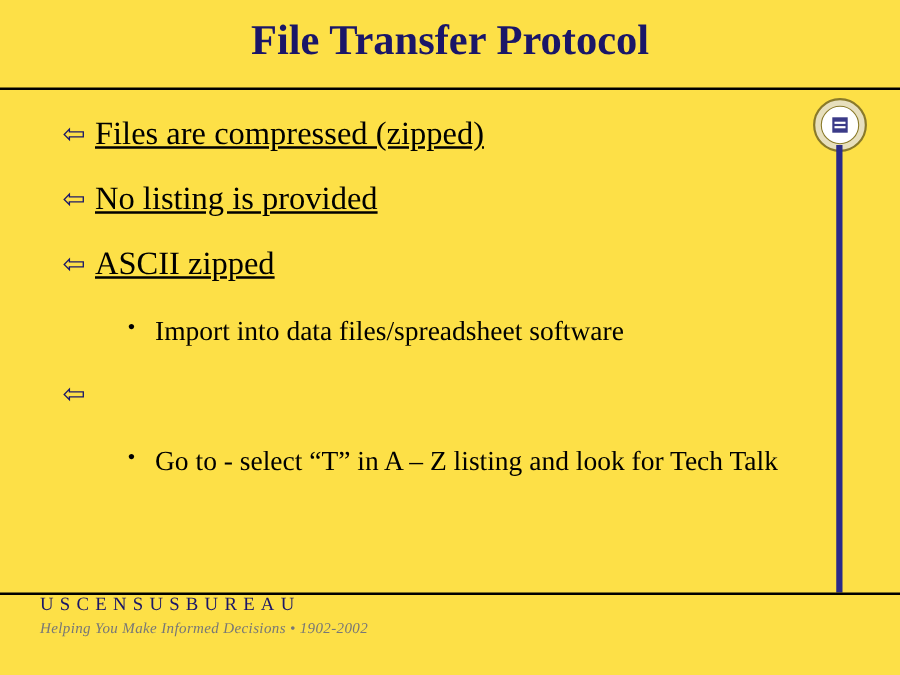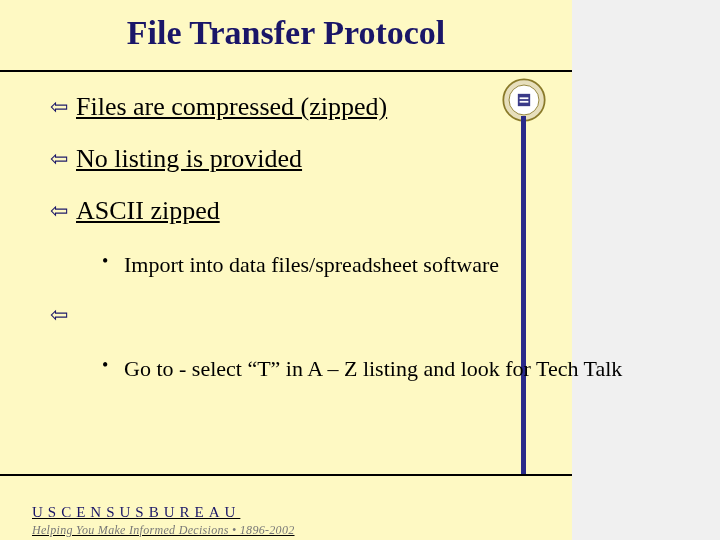--- a/index.html
+++ b/index.html
@@ -6,23 +6,23 @@
     margin: 0;
     padding: 0;
     width: 720px;
     height: 540px;
     background: #f0f0f0;
     font-family: "Times New Roman", Times, serif;
     overflow: hidden;
   }
   .slide {
     position: relative;
-    width: 572px;
+    width: 720px;
     height: 540px;
-    background: #fef9c3;
+    background: #fde047;
     box-sizing: border-box;
   }
   .title {
     position: absolute;
     top: 14px;
     left: 0;
     width: 100%;
     text-align: center;
     font-size: 34px;
     font-weight: bold;
@@ -84,24 +84,23 @@
   }
   .l2 .dot {
     width: 22px;
     flex: 0 0 22px;
     font-size: 18px;
     line-height: 26px;
   }
   .l2 .txt { flex: 1; line-height: 1.55; }
   .footer {
     position: absolute;
-    top: 504px;
+    top: 476px;
     left: 32px;
     width: 660px;
-    text-decoration: underline;
   }
   .footer .brand {
     font-family: "Times New Roman", Times, serif;
     font-size: 15px;
     letter-spacing: 5px;
     color: #1a1668;
   }
   .footer .tagline {
     font-family: "Times New Roman", Times, serif;
     font-style: italic;
@@ -163,16 +162,16 @@
       <span class="dot">•</span>
       <span class="txt">Go to                                   - select “T” in A – Z listing and look for Tech Talk</span>
     </div>
 
   </div>
 
   <div class="hbar bottom"></div>
 
   <div class="footer">
     <div class="brand">USCENSUSBUREAU</div>
-    <div class="tagline">Helping You Make Informed Decisions • 1896-2002</div>
+    <div class="tagline">Helping You Make Informed Decisions • 1902-2002</div>
   </div>
 
 </div>
 
 </body></html>

